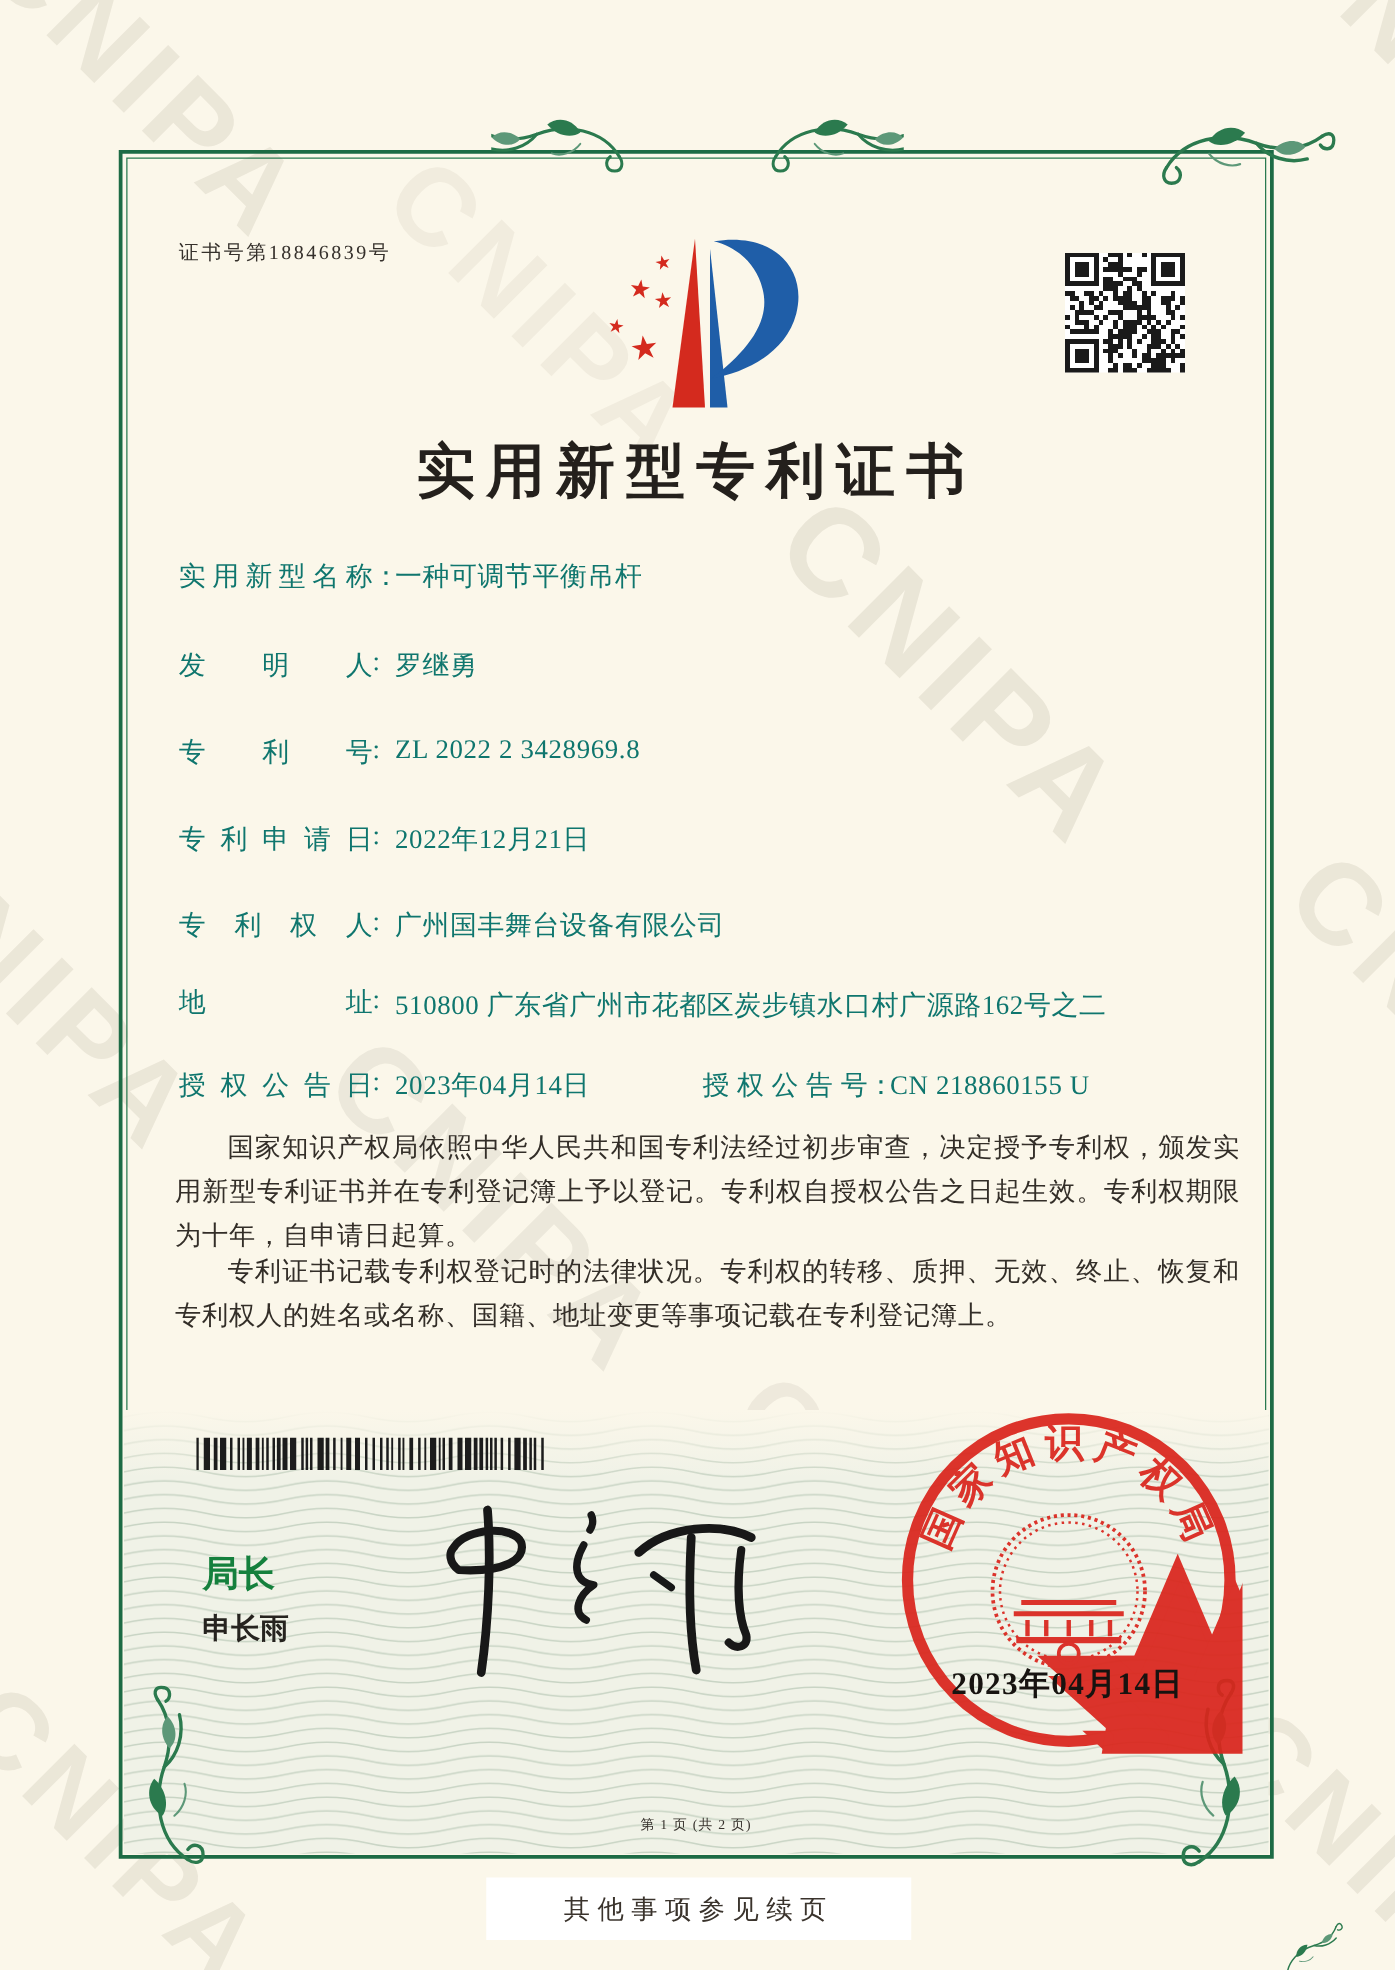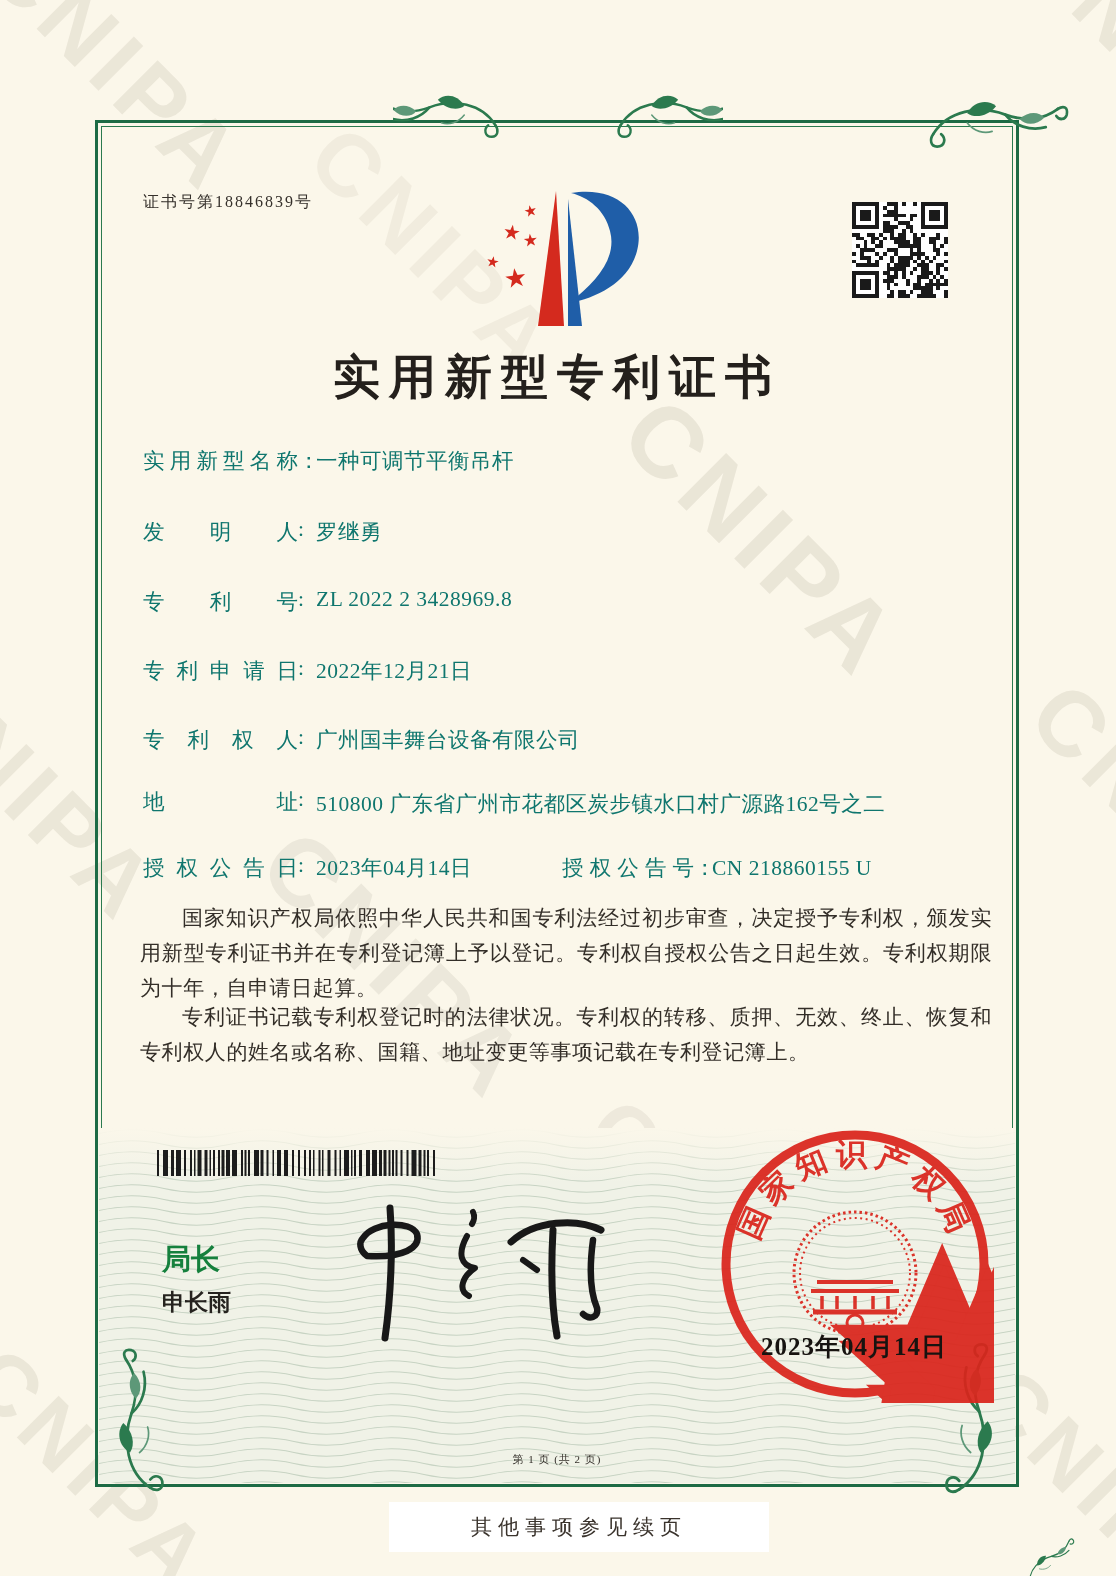--- a/index.html
+++ b/index.html
@@ -58,21 +58,21 @@
   .issuer-title{position:absolute; left:162px; top:1240px; font-family:"Liberation Sans","DejaVu Sans",sans-serif; font-weight:700; font-size:29px; color:#15803d;}
   .issuer-name{position:absolute; left:162px; top:1287px; font-family:"Liberation Sans","DejaVu Sans",sans-serif; font-weight:700; font-size:23px; color:#26231f;}
   .signature{position:absolute; left:315px; top:1196px;}
   .seal{position:absolute; left:716px; top:1125px;}
   .seal-date{
     position:absolute; left:746px; top:1330px; width:216px; text-align:center;
     font-size:25px; font-weight:700; color:#171310; letter-spacing:1px;
   }
   .page-info{position:absolute; left:95px; top:1452px; width:924px; text-align:center; font-size:11px; color:#35302b; letter-spacing:1px;}
   .cont-note-box{
-    position:absolute; left:389px; top:1502px; width:380px; height:50px;
+    position:absolute; left:389px; top:1502px; width:340px; height:50px;
     background:#ffffff; display:flex; align-items:center; justify-content:center;
   }
   .cont-note{font-size:21px; letter-spacing:6px; color:#3a332c;}
 </style>
 </head>
 <body>
 
 <div class="page">
 
   <svg width="0" height="0" style="position:absolute" aria-hidden="true">

